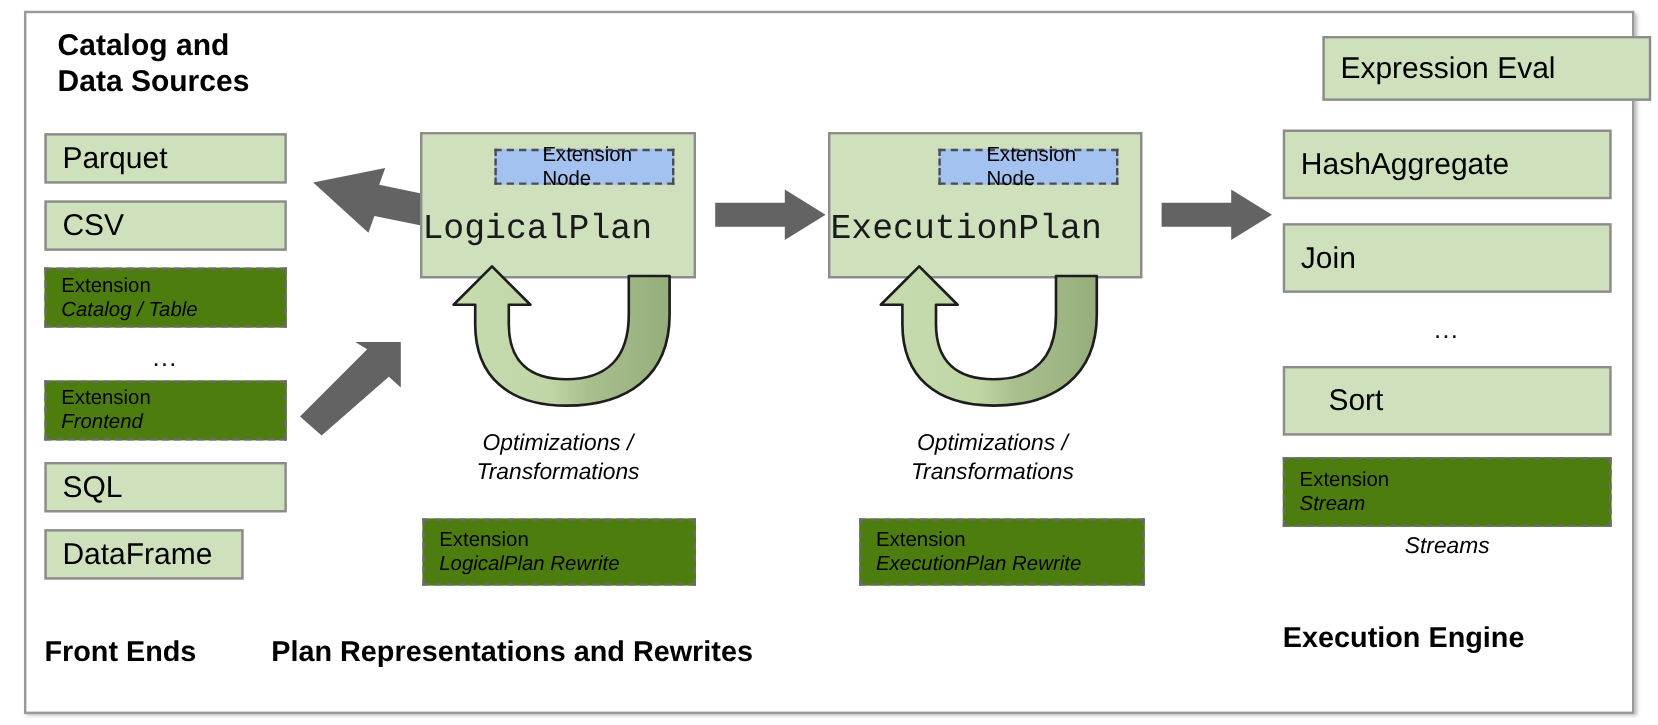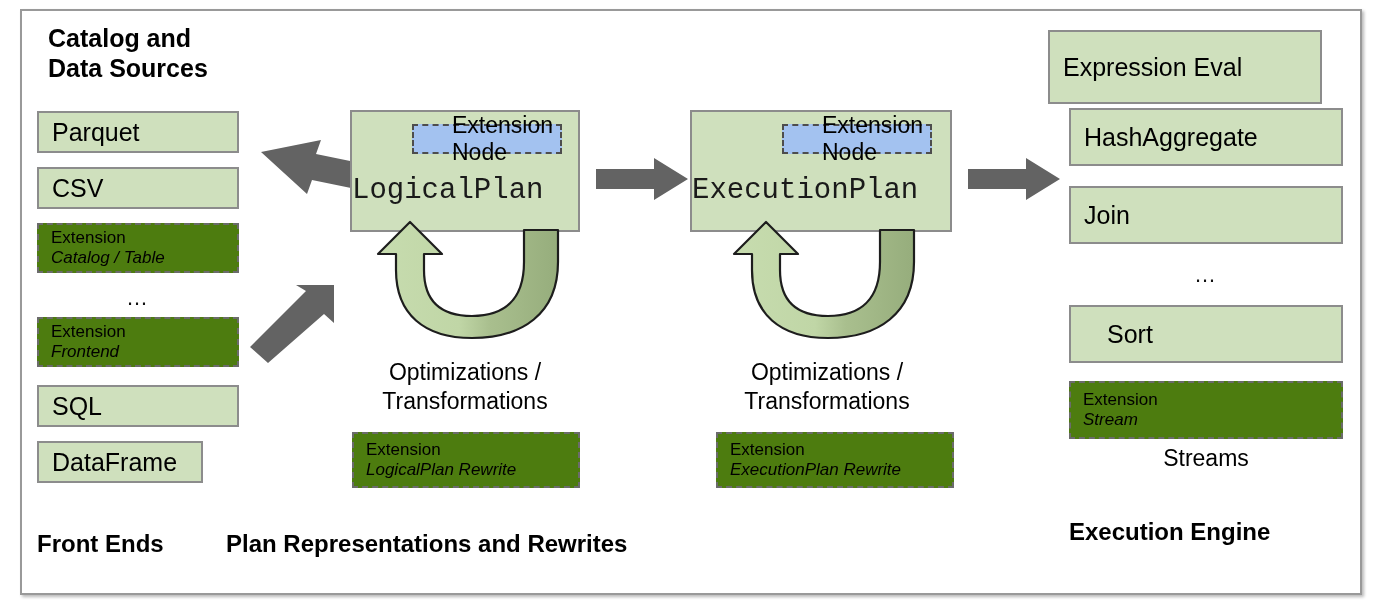--- a/index.html
+++ b/index.html
@@ -36,21 +36,21 @@
     padding-left:12px;
     box-sizing:border-box;
   }
   .bbox .ln1{font-size:17px;line-height:1.20;}
   .bbox .ln2{font-size:17px;line-height:1.20;font-style:italic;}
 
   
   .bnode{
     background:#a3c2f0;border:2px dashed #4d4d4d;
     display:flex;align-items:center;justify-content:center;
-    font-size:23px;color:#000;box-sizing:border-box;padding-left:38px;
+    font-size:17px;color:#000;box-sizing:border-box;padding-left:38px;
   }
 
   
   .planbox{
     background:#cfe0bd;border:2px solid #8c8c8c;
     box-sizing:border-box;position:absolute;
   }
   .planlabel{
     position:absolute;left:0;width:100%;text-align:left;
     font-family:"Liberation Mono", monospace;
@@ -58,21 +58,21 @@
   }
 
   
   .colhead{
     font-size:25px;font-weight:bold;line-height:1.18;white-space:pre-line;
   }
   .foothead{font-size:24px;font-weight:bold;}
 
   
   .cap{
-    font-size:23px;text-align:center;line-height:1.25;
+    font-size:19px;font-style:italic;text-align:center;line-height:1.25;
     white-space:pre-line;
   }
   .dots{font-size:22px;letter-spacing:2px;color:#111;}
   svg{display:block;overflow:visible;}
 </style>
 </head>
 <body>
 
 <div id="canvas">
 
@@ -182,21 +182,21 @@
     <span class="ln1">Extension</span>
     <span class="ln2">ExecutionPlan Rewrite</span>
   </div>
 
   <div class="abs foothead" style="left:226px;top:530px;">Plan Representations and Rewrites</div>
 
   <svg class="abs" style="left:968px;top:158px;width:92px;height:44px;" viewBox="0 0 92 44">
     <polygon points="0,11 58,11 58,0 92,21 58,42 58,31 0,31" fill="#636363"></polygon>
   </svg>
 
-  <div class="abs gbox" style="left:1048px;top:30px;width:274px;height:74px;">
+  <div class="abs gbox" style="left:1102px;top:30px;width:274px;height:54px;">
     <span>Expression Eval</span>
   </div>
 
   <div class="abs gbox" style="left:1069px;top:108px;width:274px;height:58px;">
     <span>HashAggregate</span>
   </div>
 
   <div class="abs gbox" style="left:1069px;top:186px;width:274px;height:58px;">
     <span>Join</span>
   </div>

